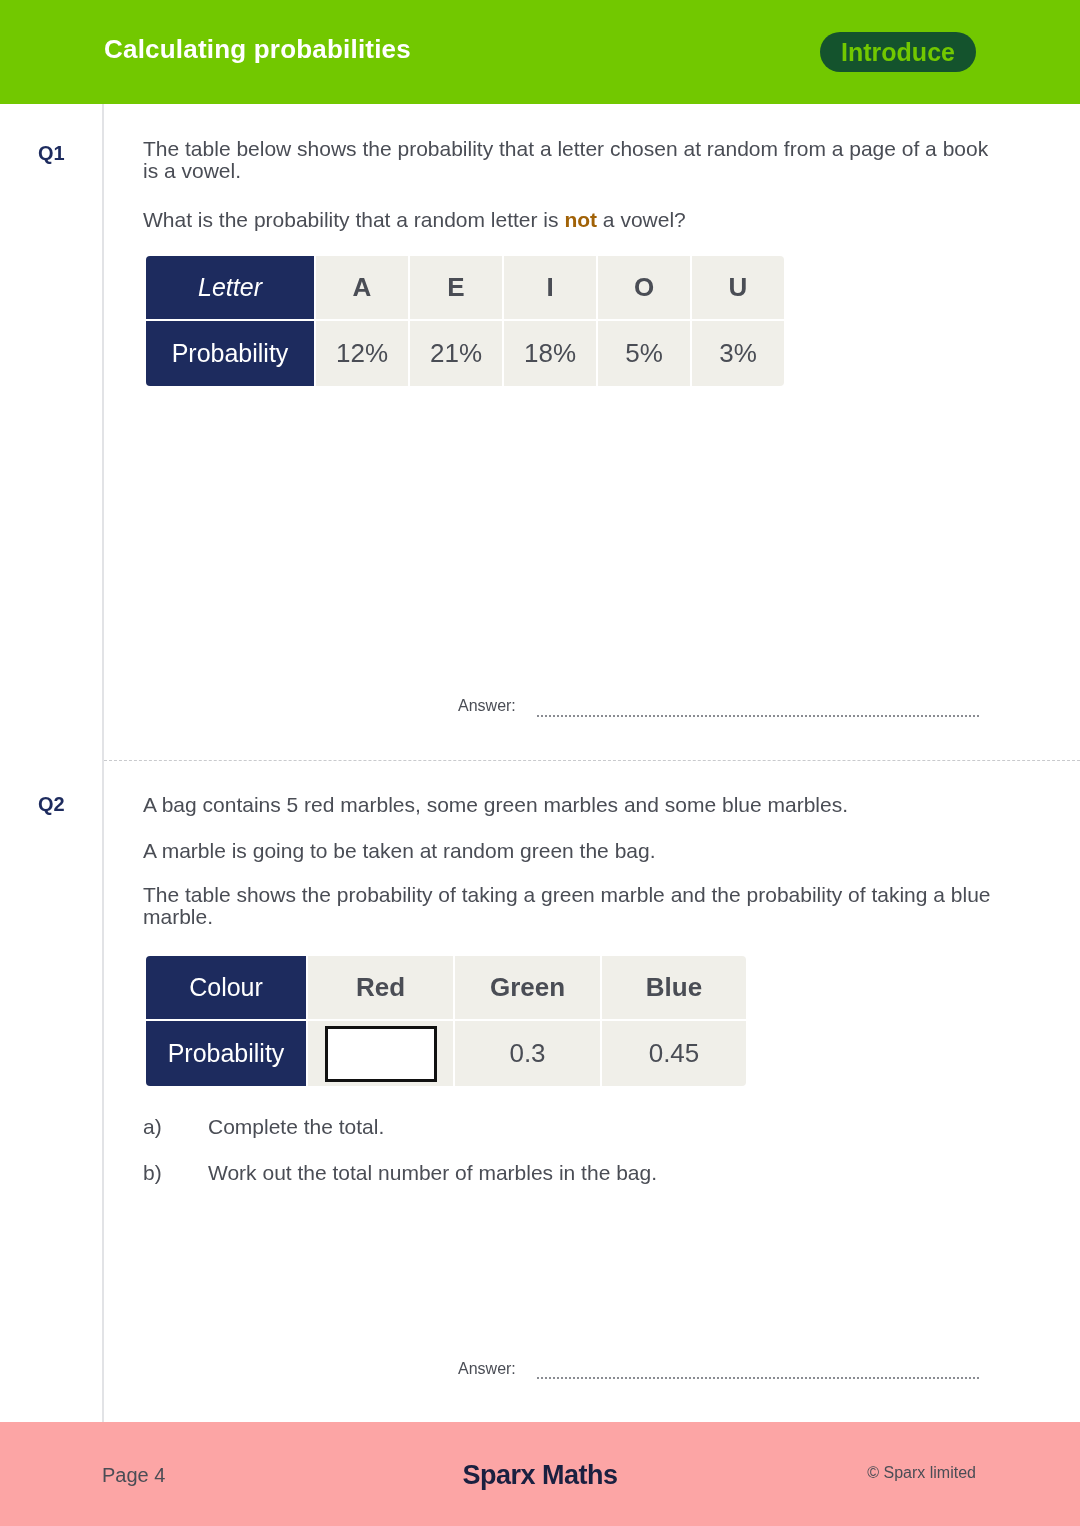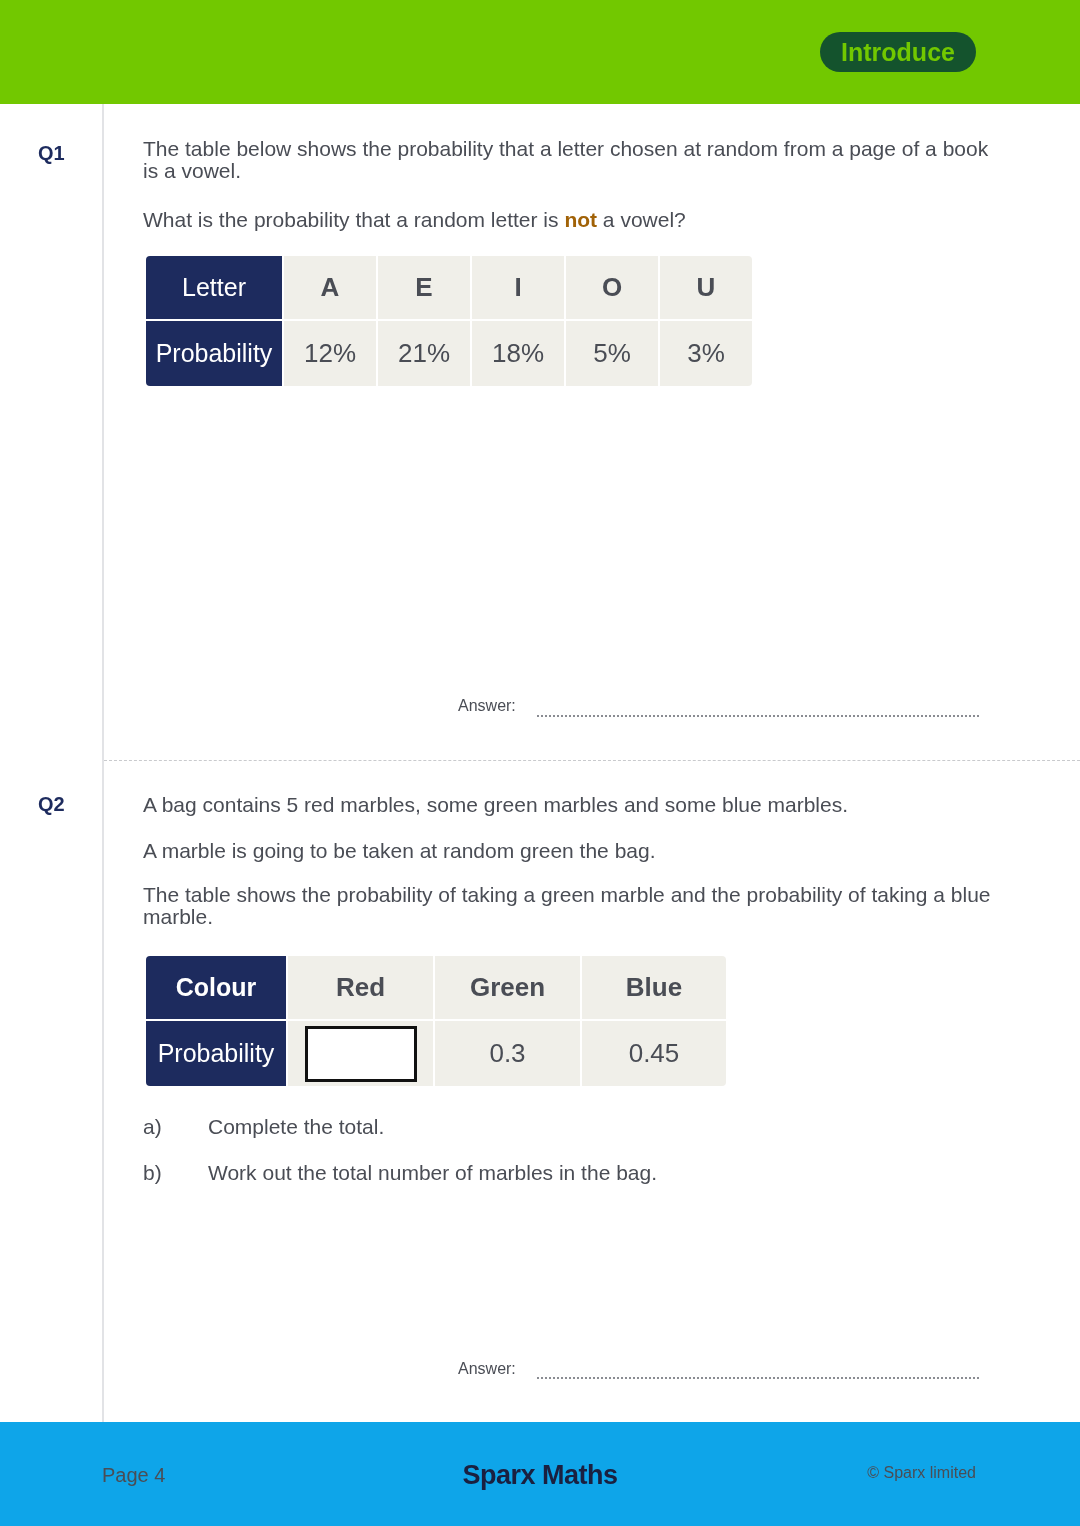--- a/index.html
+++ b/index.html
@@ -68,43 +68,44 @@
     margin: 0 auto;
   }
 
   .sub {
     position: absolute; left: 143px; font-size: 21px; color: #4a4d55;
   }
   .sub .lbl { display: inline-block; width: 65px; }
 
   .footer {
     position: absolute; left: 0; top: 1422px; width: 1080px; height: 104px;
-    background: #0ea5e9;
+    background: #fca5a5;
   }
   .footer-page { position: absolute; left: 102px; top: 42px; font-size: 20px; color: #4a4d55; }
   .footer-brand { position: absolute; left: 0; width: 1080px; top: 38px; text-align: center; font-size: 27px; font-weight: bold; color: #1a2040; letter-spacing: -0.5px; }
   .footer-copy { position: absolute; right: 104px; top: 42px; font-size: 16px; color: #4a4d55; }
 </style>
 </head>
 <body>
 
 <div class="header">
+  <div class="header-title">Calculating probabilities</div>
   <div class="header-pill">Introduce</div>
 </div>
 
 <div class="margin-line"></div>
 
 <div class="qnum" style="top:142px;">Q1</div>
 <div class="para" style="top:138px;">The table below shows the probability that a letter chosen at random from a page of a book is a vowel.</div>
 <div class="para" style="top:209px;"><span>What is the probability that a random letter is </span><b>not</b><span> a vowel?</span></div>
 
 <table class="prob" style="top:256px;">
   <tbody>
       <tr class="top" style="height:65px;">
-    <td class="hdr" style="width:136px; border-top-left-radius:4px;">Letter</td>
+    <td class="hdr" style="width:168px; border-top-left-radius:4px;font-style:italic;">Letter</td>
     <td class="bold" style="width:92px;">A</td>
     <td class="bold" style="width:92px;">E</td>
     <td class="bold" style="width:92px;">I</td>
     <td class="bold" style="width:92px;">O</td>
     <td class="bold" style="width:92px; border-top-right-radius:4px;">U</td>
   </tr>
   <tr style="height:65px;">
     <td class="hdr" style="border-bottom-left-radius:4px;">Probability</td>
     <td>12%</td>
     <td>21%</td>
@@ -121,21 +122,21 @@
 <div class="dash-sep"></div>
 
 <div class="qnum" style="top:793px;">Q2</div>
 <div class="para" style="top:794px;">A bag contains 5 red marbles, some green marbles and some blue marbles.</div>
 <div class="para" style="top:840px;">A marble is going to be taken at random green the bag.</div>
 <div class="para" style="top:884px;">The table shows the probability of taking a green marble and the probability of taking a blue marble.</div>
 
 <table class="prob" style="top:956px;">
   <tbody>
       <tr class="top" style="height:65px;">
-    <td class="hdr" style="width:140px; border-top-left-radius:4px;font-weight:bold;">Colour</td>
+    <td class="hdr" style="width:160px; border-top-left-radius:4px;">Colour</td>
     <td class="bold" style="width:145px;">Red</td>
     <td class="bold" style="width:145px;">Green</td>
     <td class="bold" style="width:144px; border-top-right-radius:4px;">Blue</td>
   </tr>
   <tr style="height:65px;">
     <td class="hdr" style="border-bottom-left-radius:4px;">Probability</td>
     <td>
           <div class="red-box"></div>
         </td>
     <td>0.3</td>

